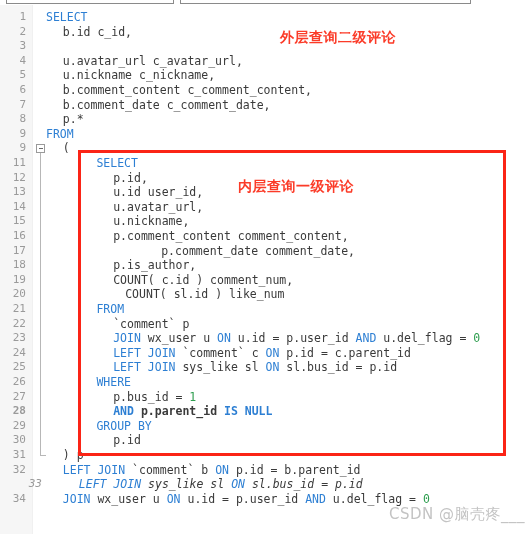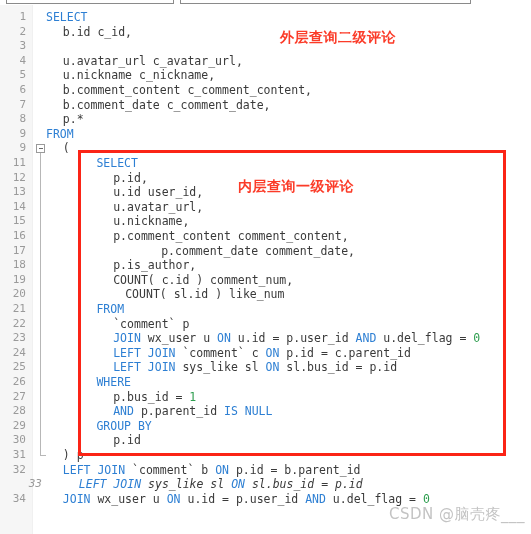--- a/index.html
+++ b/index.html
@@ -185,21 +185,21 @@
         <div class="line" style="top: 253.2px; position: absolute; left: 0px; width: 531px;"><span class="ln">18</span><span class="src" style="left: 113.2px;"><span class="txt">p.is_author,</span></span></div>
         <div class="line" style="top: 267.8px; position: absolute; left: 0px; width: 531px;"><span class="ln">19</span><span class="src" style="left: 113.2px;"><span class="txt">COUNT( c.id ) comment_num,</span></span></div>
         <div class="line" style="top: 282.4px; position: absolute; left: 0px; width: 531px;"><span class="ln">20</span><span class="src" style="left: 113.2px; margin-left: 12px;"><span class="txt">COUNT( sl.id ) like_num</span></span></div>
         <div class="line" style="top: 297px; position: absolute; left: 0px; width: 531px;"><span class="ln">21</span><span class="src" style="left: 96.4px;"><span class="kw">FROM</span></span></div>
         <div class="line" style="top: 311.6px; position: absolute; left: 0px; width: 531px;"><span class="ln">22</span><span class="src" style="left: 113.2px;"><span class="txt">`comment` p</span></span></div>
         <div class="line" style="top: 326.2px; position: absolute; left: 0px; width: 531px; padding-left: 31px;"><span class="ln">23</span><span class="src" style="left: 113.2px;"><span class="kw">JOIN</span><span class="txt"> wx_user u </span><span class="kw">ON</span><span class="txt"> u.id = p.user_id </span><span class="kw">AND</span><span class="txt"> u.del_flag = </span><span class="num">0</span></span></div>
         <div class="line" style="top: 340.8px; position: absolute; left: 0px; width: 531px;"><span class="ln">24</span><span class="src" style="left: 113.2px;"><span class="kw">LEFT JOIN</span><span class="txt"> `comment` c </span><span class="kw">ON</span><span class="txt"> p.id = c.parent_id</span></span></div>
         <div class="line" style="top: 355.4px; position: absolute; left: 0px; width: 531px;"><span class="ln">25</span><span class="src" style="left: 113.2px;"><span class="kw">LEFT JOIN</span><span class="txt"> sys_like sl </span><span class="kw">ON</span><span class="txt"> sl.bus_id = p.id</span></span></div>
         <div class="line" style="top: 370px; position: absolute; left: 0px; width: 531px;"><span class="ln">26</span><span class="src" style="left: 96.4px;"><span class="kw">WHERE</span></span></div>
         <div class="line" style="top: 384.6px; position: absolute; left: 0px; width: 531px;"><span class="ln">27</span><span class="src" style="left: 113.2px;"><span class="txt">p.bus_id = </span><span class="num">1</span></span></div>
-        <div class="line" style="top: 399.2px; position: absolute; left: 0px; width: 529px;"><span class="ln">28</span><span class="src" style="left: 113.2px;"><span class="kw">AND</span><span class="txt"> p.parent_id </span><span class="kw">IS NULL</span></span></div>
+        <div class="line" style="top: 399.2px; position: absolute; left: 0px; width: 529px; font-weight: bold;"><span class="ln">28</span><span class="src" style="left: 113.2px;"><span class="kw">AND</span><span class="txt"> p.parent_id </span><span class="kw">IS NULL</span></span></div>
         <div class="line" style="top: 413.8px; position: absolute; left: 0px; width: 531px;"><span class="ln">29</span><span class="src" style="left: 96.4px;"><span class="kw">GROUP BY</span></span></div>
         <div class="line" style="top: 428.4px; position: absolute; left: 0px; width: 468px;"><span class="ln">30</span><span class="src" style="left: 113.2px;"><span class="txt">p.id</span></span></div>
         <div class="line" style="top: 443px; position: absolute; left: 0px; width: 531px;"><span class="ln">31</span><span class="src" style="left: 62.8px;"><span class="txt">) p</span></span></div>
         <div class="line" style="top: 457.6px; position: absolute; left: 0px; width: 531px;"><span class="ln">32</span><span class="src" style="left: 62.8px;"><span class="kw">LEFT JOIN</span><span class="txt"> `comment` b </span><span class="kw">ON</span><span class="txt"> p.id = b.parent_id</span></span></div>
         <div class="line" style="top: 472.2px; position: absolute; left: 16px; width: 463px; font-style: italic;"><span class="ln">33</span><span class="src" style="left: 62.8px;"><span class="kw">LEFT JOIN</span><span class="txt"> sys_like sl </span><span class="kw">ON</span><span class="txt"> sl.bus_id = p.id</span></span></div>
         <div class="line" style="top: 486.8px; position: absolute; left: 0px; width: 531px;"><span class="ln">34</span><span class="src" style="left: 62.8px;"><span class="kw">JOIN</span><span class="txt"> wx_user u </span><span class="kw">ON</span><span class="txt"> u.id = p.user_id </span><span class="kw">AND</span><span class="txt"> u.del_flag = </span><span class="num">0</span></span></div>
       </div>
 
     <div class="fold-box" id="fold-box" style="top: 138.9px;"></div>
     <div class="fold-line" id="fold-line" style="top: 148.4px; height: 301.6px;"></div>

